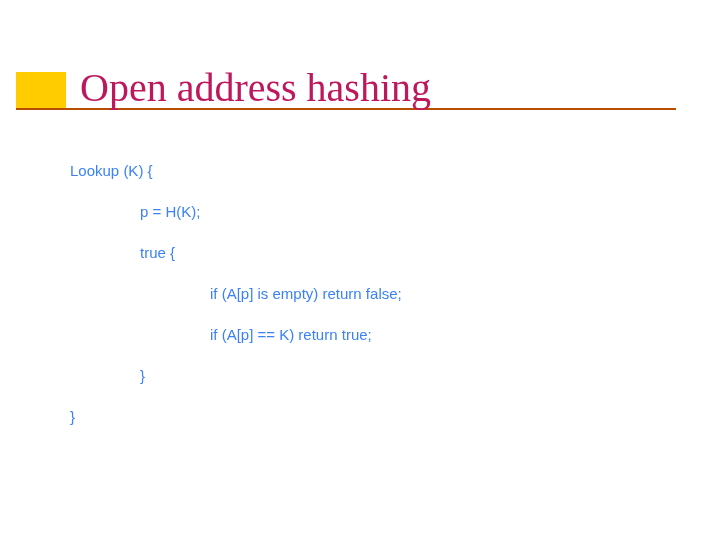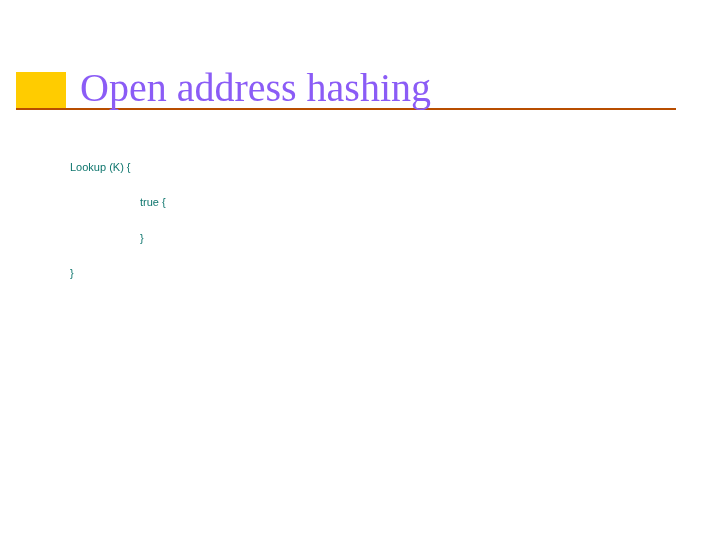--- a/index.html
+++ b/index.html
@@ -34,30 +34,30 @@
       height: 2px;
       background: #b84d00;
       z-index: 1;
     }
     .title-text {
       position: absolute;
       top: -8px;
       left: 80px;
       font-family: "Times New Roman", Times, serif;
       font-size: 40px;
-      color: #8b5cf6;
+      color: #be185d;
       z-index: 2;
       white-space: nowrap;
     }
     .content {
       position: absolute;
       top: 160px;
       left: 70px;
-      font-size: 11px;
-      color: #0f766e;
+      font-size: 15px;
+      color: #3b82f6;
       line-height: 1.4;
     }
     .content .line {
       margin-bottom: 20px;
       white-space: nowrap;
     }
     .ind1 { padding-left: 70px; }
     .ind2 { padding-left: 140px; }
     .ind3 { padding-left: 0px; }
   </style>
@@ -65,16 +65,19 @@
 <body>
 
 <div class="title-block">
   <div class="title-bar"></div>
   <div class="title-underline"></div>
   <div class="title-text">Open address hashing</div>
 </div>
 
 <div class="content">
   <div class="line ind3">Lookup (K) {</div>
+  <div class="line ind1">p = H(K);</div>
   <div class="line ind1">true {</div>
+  <div class="line ind2">if (A[p] is empty) return false;</div>
+  <div class="line ind2">if (A[p] == K) return true;</div>
   <div class="line ind1">}</div>
   <div class="line ind3">}</div>
 </div>
 
 </body></html>

